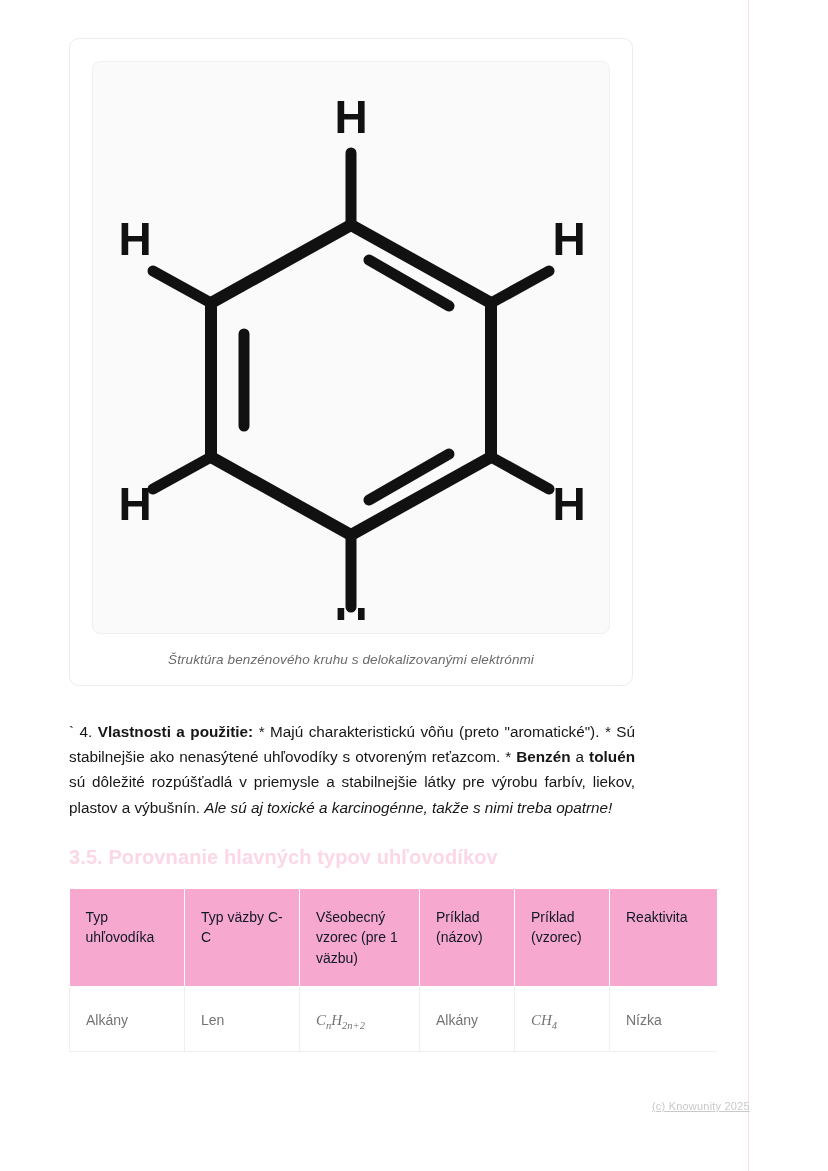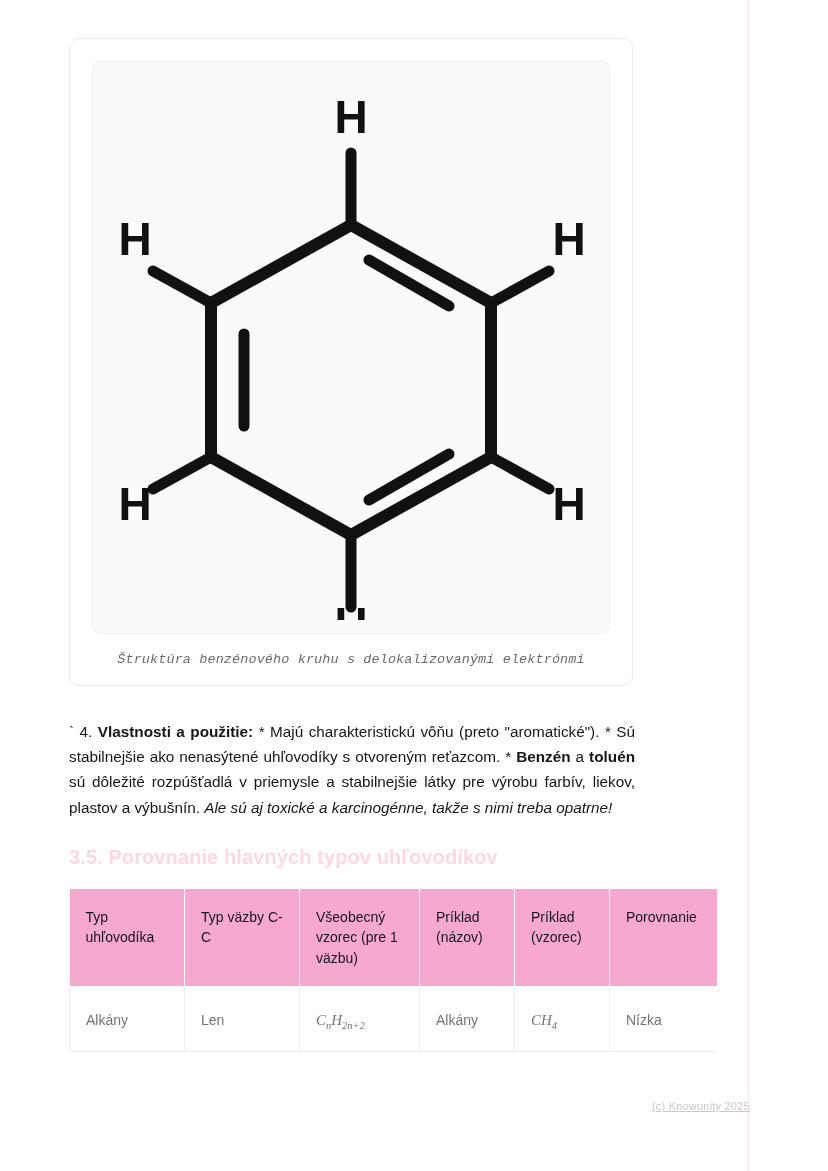--- a/index.html
+++ b/index.html
@@ -55,21 +55,20 @@
     justify-content: center;
   }
   .figure-inner svg { display: block; }
   .figure-caption {
     margin-top: 18px;
     text-align: center;
     font-style: italic;
     font-size: 13.5px;
     color: #6b6b6b;
     letter-spacing: .1px;
-    font-family: Liberation Mono, monospace;
   }
 
   
   .body-text {
     margin-top: 33px;
     font-size: 15.3px;
     line-height: 1.65;
     text-align: justify;
     color: #161616;
   }
@@ -190,21 +189,21 @@
         <col style="width:95px">
         <col style="width:108px">
       </colgroup>
       <thead>
         <tr>
           <th>Typ uhľovodíka</th>
           <th>Typ väzby C-C</th>
           <th>Všeobecný vzorec (pre 1 väzbu)</th>
           <th>Príklad (názov)</th>
           <th>Príklad (vzorec)</th>
-          <th>Porovnanie</th>
+          <th>Reaktivita</th>
         </tr>
       </thead>
       <tbody>
         <tr>
           <td>Alkány</td>
           <td>Len</td>
           <td>
             <span class="mathi"><span>C</span><sub>n</sub><span>H</span><sub>2n+2</sub></span>
           </td>
           <td>Alkány</td>

